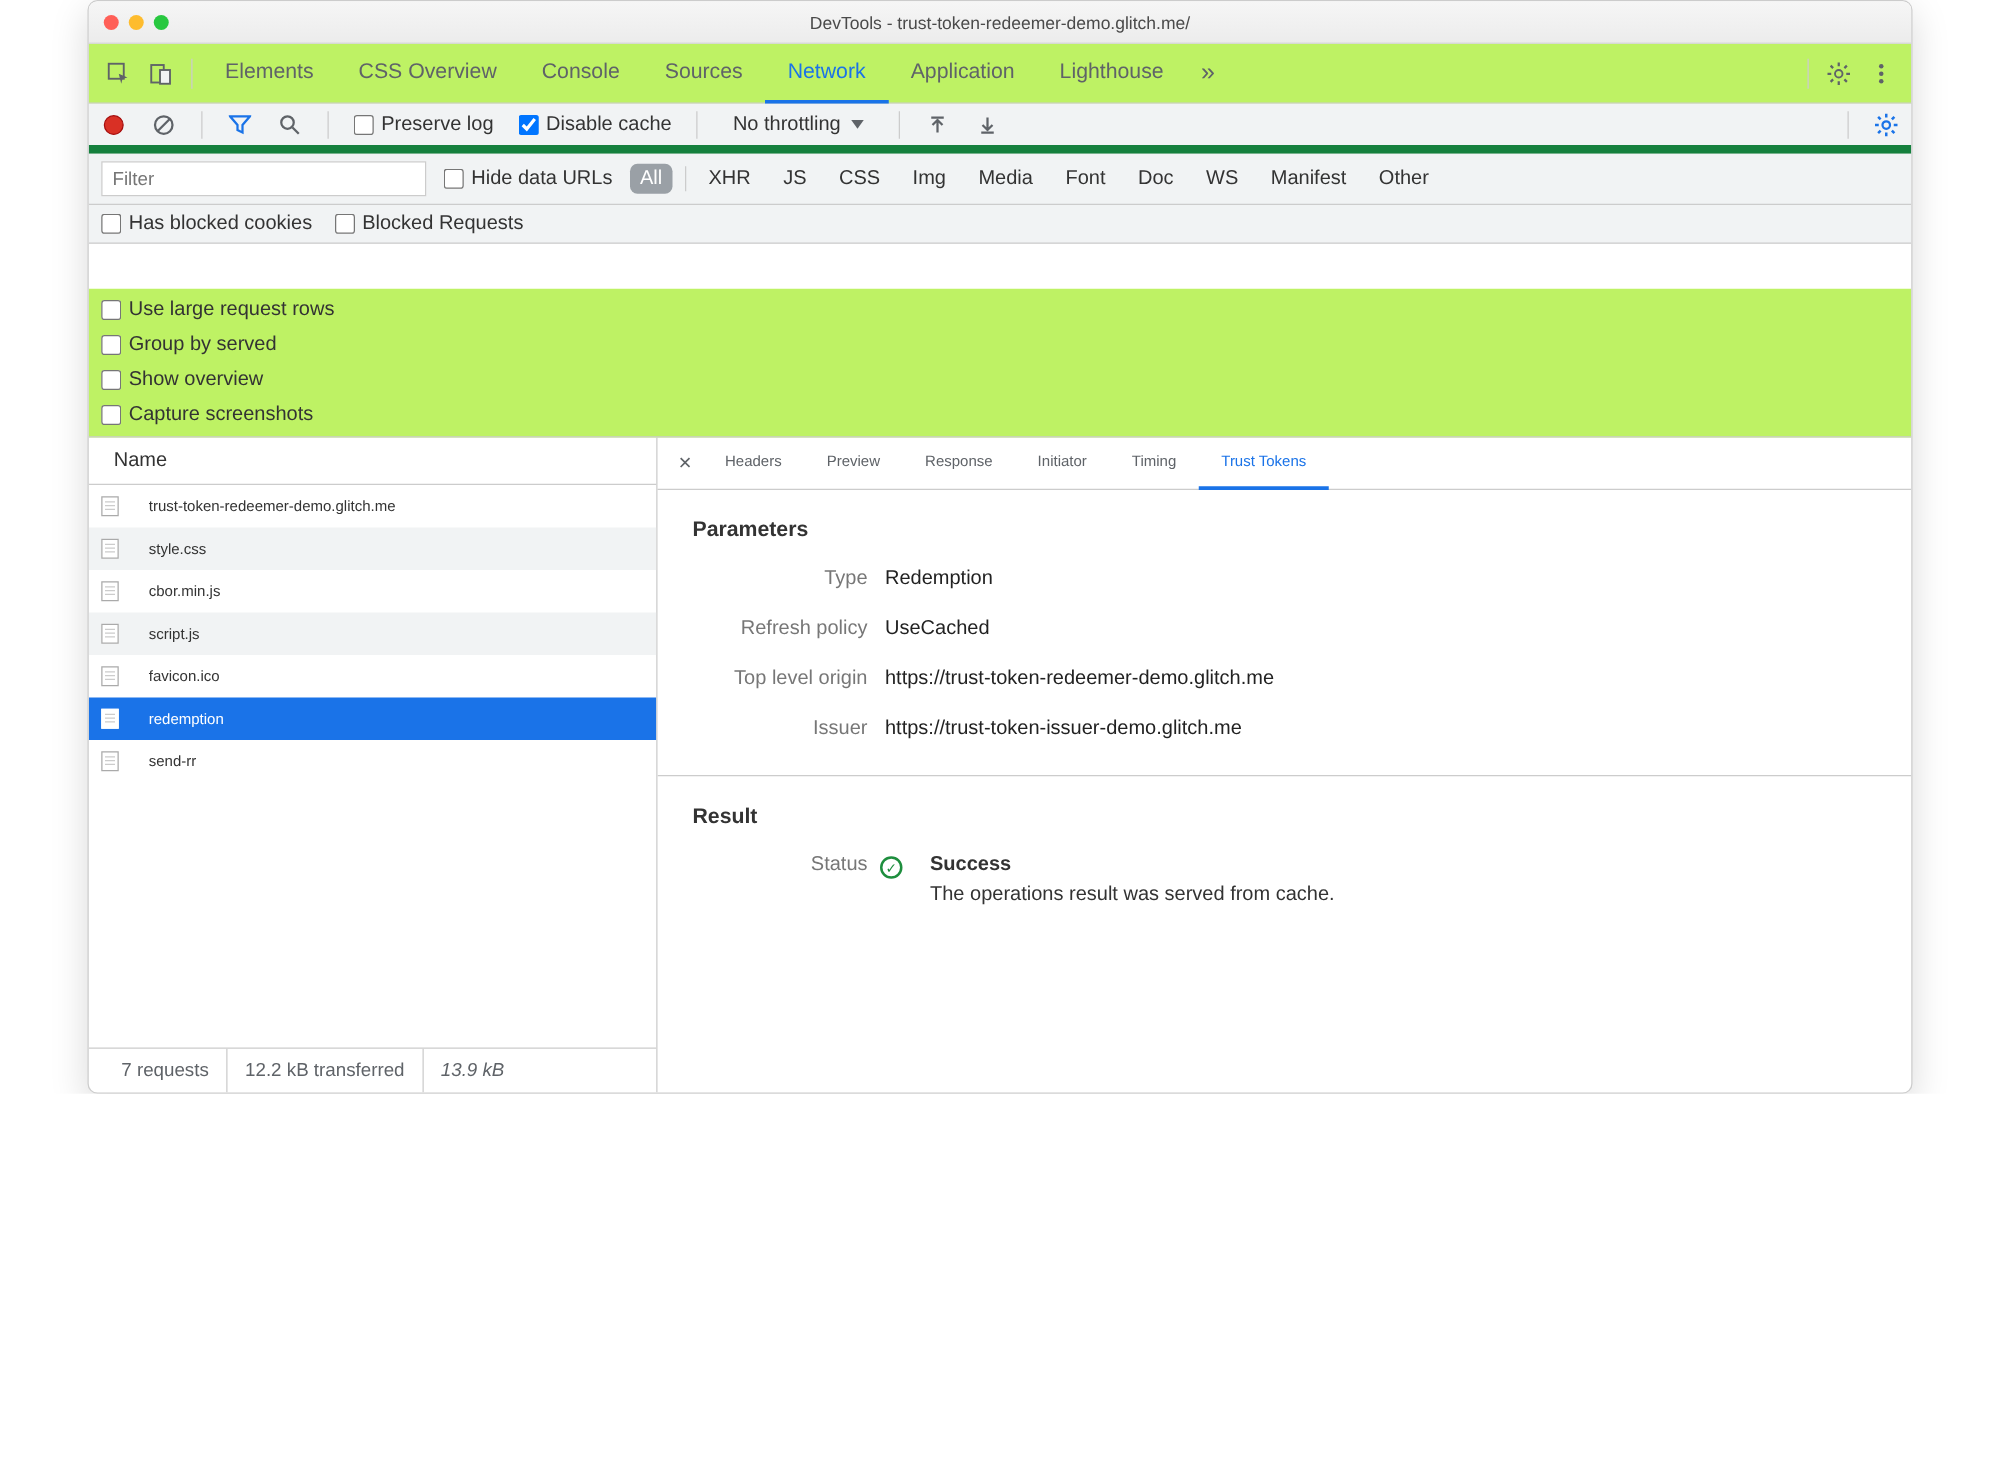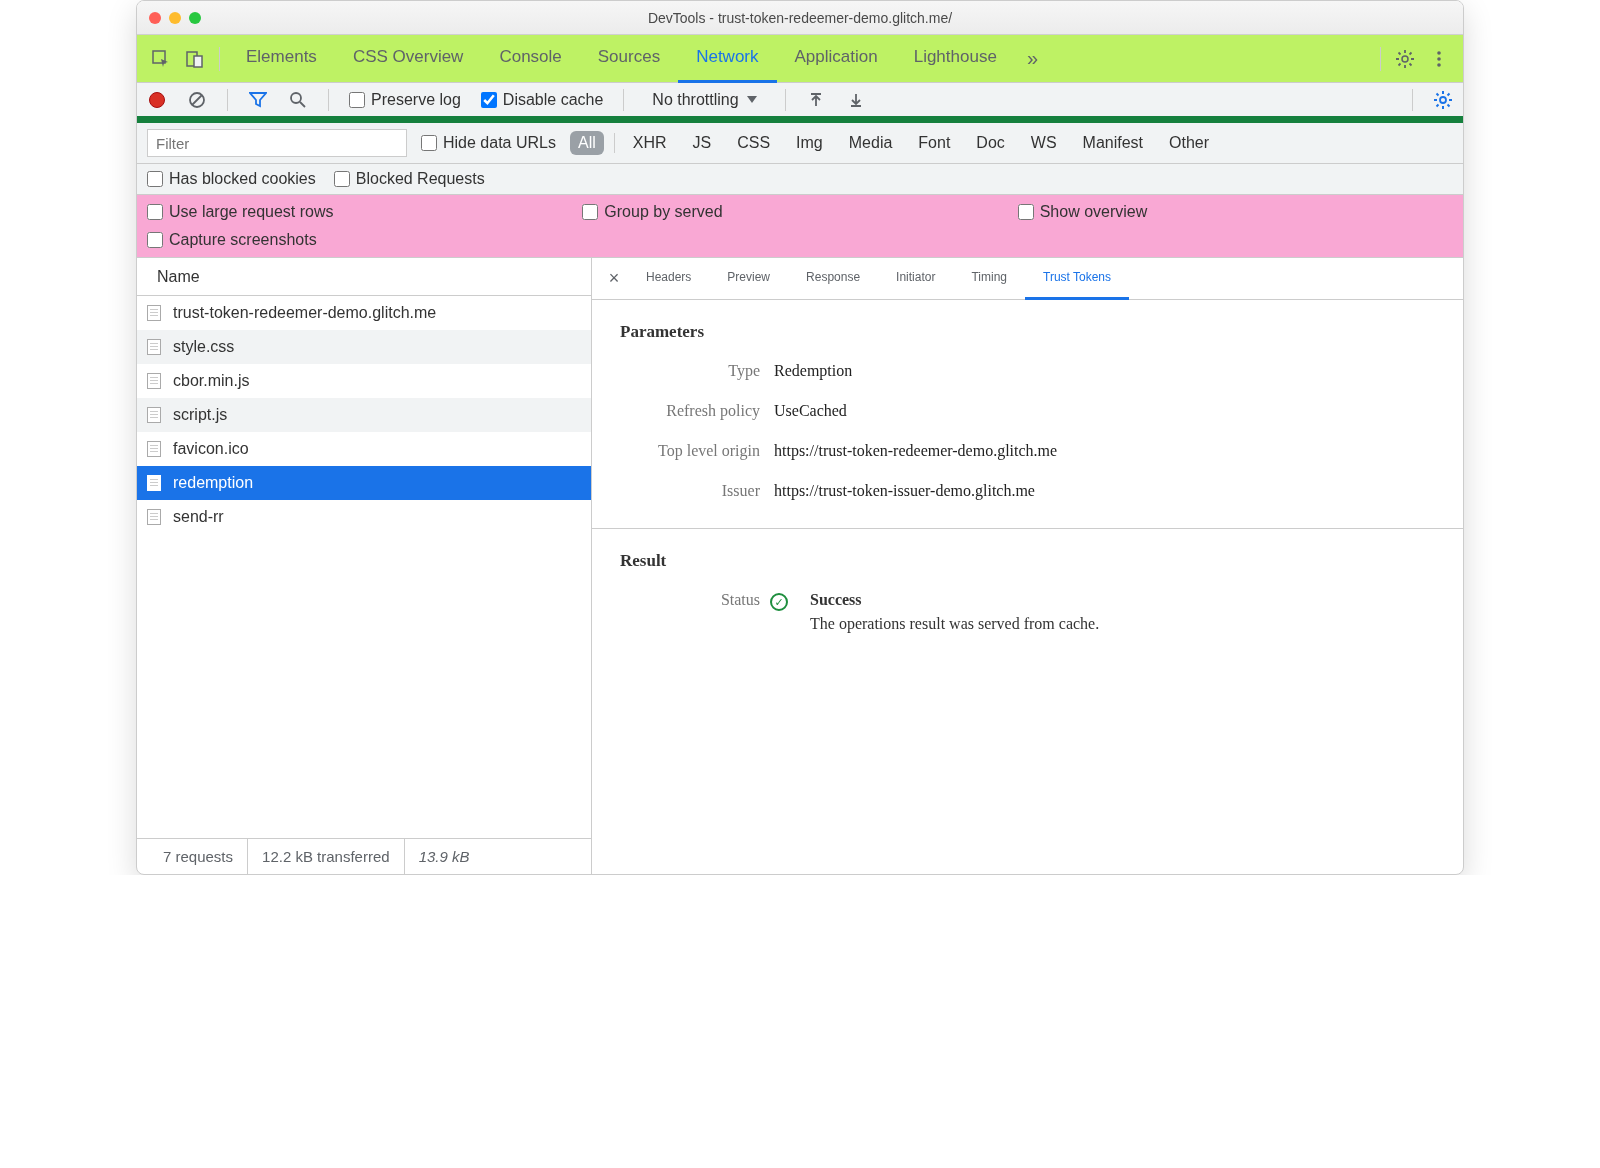--- a/index.html
+++ b/index.html
@@ -1,17 +1,17 @@
 <!DOCTYPE html>
 <html><head>
 <meta charset="utf-8">
 <style>
 * { box-sizing: border-box; margin: 0; padding: 0; }
 body { font-family: -apple-system, BlinkMacSystemFont, "Segoe UI", Helvetica, Arial, sans-serif; font-size: 15px; color: #333; background: #fff; }
-.window { width: 1328px; height: 875px; margin: 0 auto; border: 1px solid #ccc; border-radius: 8px; overflow: hidden; box-shadow: 0 10px 30px rgba(0,0,0,0.15); display: flex; flex-direction: column; background: #fff; }
+.window { width: 1460px; height: 875px; margin: 0 auto; border: 1px solid #ccc; border-radius: 8px; overflow: hidden; box-shadow: 0 10px 30px rgba(0,0,0,0.15); display: flex; flex-direction: column; background: #fff; }
 
 
 .titlebar { height: 34px; background: linear-gradient(#f6f6f6,#ececec); border-bottom: 1px solid #d0d0d0; display: flex; align-items: center; padding: 0 12px; position: relative; }
 .traffic { display: flex; gap: 8px; }
 .tl { width: 12px; height: 12px; border-radius: 50%; }
 .tl.red { background: #ff5f57; }
 .tl.yellow { background: #febc2e; }
 .tl.green { background: #28c840; }
 .titlebar .title { position: absolute; left: 0; right: 0; text-align: center; font-size: 14px; color: #4a4a4a; pointer-events: none; }
 
@@ -38,45 +38,45 @@
 .filterrow { background: #f1f3f4; border-bottom: 1px solid #ccc; padding: 6px 10px; display: flex; align-items: center; gap: 14px; flex-wrap: wrap; }
 .filter-input { width: 260px; height: 28px; border: 1px solid #ccc; background: #fff; padding: 0 8px; font-size: 15px; color: #888; }
 .type-pill { padding: 3px 8px; border-radius: 6px; font-size: 16px; color: #333; cursor: pointer; }
 .type-pill.active { background: #9aa0a6; color: #fff; }
 .filterrow .typesep { width: 1px; height: 20px; background: #ccc; }
 
 
 .blockedrow { background: #f1f3f4; border-bottom: 1px solid #ccc; padding: 6px 10px; display: flex; align-items: center; gap: 18px; }
 
 
-.optionsrow { background: #f9a8d4; border-bottom: 1px solid #ccc; padding: 8px 10px; display: grid; grid-template-columns: 1fr 1fr 1fr; row-gap: 10px; }
+.optionsrow { background: #bef264; border-bottom: 1px solid #ccc; padding: 8px 10px; display: grid; grid-template-columns: 1fr; row-gap: 10px; margin-top: 36px; }
 
 
 .split { flex: 1; display: flex; min-height: 0; }
 .left { width: 455px; border-right: 1px solid #ccc; display: flex; flex-direction: column; }
 .left-header { height: 38px; border-bottom: 1px solid #ccc; display: flex; align-items: center; padding: 0 20px; font-size: 16px; color: #333; }
 .req-list { flex: 1; overflow: auto; }
-.req-row { height: 34px; display: flex; align-items: center; padding: 0 10px; gap: 12px; font-size: 16px; cursor: pointer; }
+.req-row { height: 34px; display: flex; align-items: center; padding: 0 10px; gap: 24px; font-size: 12px; cursor: pointer; }
 .req-row:nth-child(even) { background: #f1f3f4; }
 .req-row.selected { background: #1a73e8; color: #fff; }
 .file-icon { width: 14px; height: 16px; border: 1px solid #aaa; background: #fff; position: relative; flex-shrink: 0; }
 .req-row.selected .file-icon { border-color: #fff; }
 .file-icon::before { content: ""; position: absolute; top: 3px; left: 2px; right: 2px; height: 1px; background: #ccc; box-shadow: 0 3px 0 #ccc, 0 6px 0 #ccc; }
 .left-footer { height: 36px; border-top: 1px solid #ccc; display: flex; align-items: center; padding: 0 12px; gap: 0; font-size: 15px; color: #5f6368; }
 .left-footer .cell { padding: 0 14px; border-right: 1px solid #ccc; height: 100%; display: flex; align-items: center; }
 .left-footer .cell:last-child { border-right: none; font-style: italic; }
 
 .right { flex: 1; display: flex; flex-direction: column; }
 .detail-tabs { height: 42px; border-bottom: 1px solid #ccc; display: flex; align-items: center; gap: 0; padding: 0 8px; }
 .detail-tabs .close { width: 28px; text-align: center; color: #5f6368; font-size: 18px; cursor: pointer; }
 .detail-tabs .dtab { padding: 0 18px; height: 42px; display: flex; align-items: center; font-size: 12px; color: #5f6368; cursor: pointer; border-bottom: 3px solid transparent; }
 .detail-tabs .dtab.active { color: #1a73e8; border-bottom-color: #1a73e8; }
 
 .detail-body { flex: 1; overflow: auto; }
-.section { border-bottom: 1px solid #ccc; padding: 22px 28px 28px; font-family: Liberation Serif, serif; }
+.section { border-bottom: 1px solid #ccc; padding: 22px 28px 28px; }
 .section h3 { font-size: 17px; font-weight: 700; margin-bottom: 20px; }
 .kv { display: grid; grid-template-columns: 140px 1fr; gap: 22px 14px; align-items: start; font-size: 16px; }
 .kv .k { text-align: right; color: #777; }
 .kv .v { color: #222; }
 .result-grid { display: grid; grid-template-columns: 140px 30px 1fr; gap: 8px 10px; align-items: start; font-size: 16px; }
 .result-grid .k { text-align: right; color: #777; }
 .check-circle { width: 18px; height: 18px; border: 2px solid #1e8e3e; border-radius: 50%; display: inline-flex; align-items: center; justify-content: center; color: #1e8e3e; font-size: 11px; margin-top: 2px; }
 
 svg { display: block; }
 </style>

